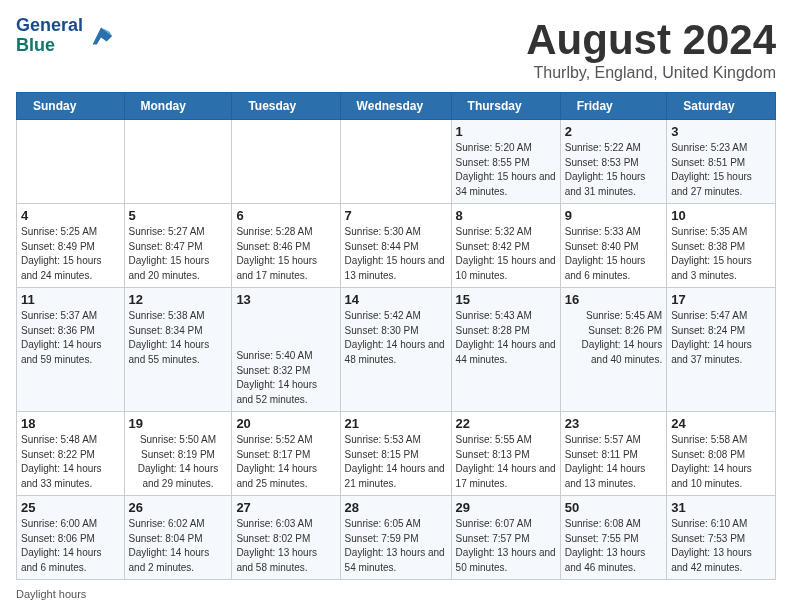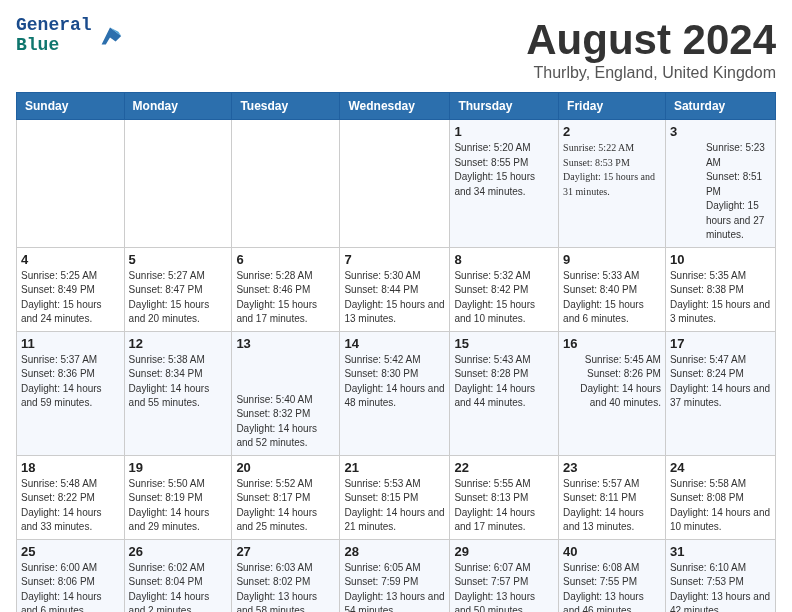--- a/index.html
+++ b/index.html
@@ -18,21 +18,20 @@
     }
     .logo {
       display: flex;
       align-items: center;
     }
     .logo-text {
       font-size: 18px;
       font-weight: bold;
       color: #1a4b8c;
       line-height: 1.1;
-      font-family: Liberation Mono, monospace;
     }
     .logo-text span {
       color: #0f766e;
     }
     .logo-icon {
       width: 28px;
       height: 28px;
       margin-left: 4px;
     }
     .title-block {
@@ -48,21 +47,21 @@
       color: #555;
     }
     table {
       width: 100%;
       border-collapse: collapse;
       font-size: 11px;
     }
     thead tr th {
       background-color: #2c6fad;
       color: #fff;
-      padding: 6px 8px;
+      padding: 6px 16px;
       text-align: left;
       font-size: 12px;
       border: 1px solid #2060a0;
     }
     tbody tr td {
       border: 1px solid #ccc;
       vertical-align: top;
       padding: 4px;
       height: 80px;
       width: 113px;
@@ -127,27 +126,27 @@
         <td class="empty-cell"></td>
         <td class="empty-cell"></td>
         <td>
           <span class="day-number">1</span>
           <div class="day-info" style="white-space: pre-line;">Sunrise: 5:20 AM
 Sunset: 8:55 PM
 Daylight: 15 hours and 34 minutes.</div>
         </td>
         <td>
           <span class="day-number">2</span>
-          <div class="day-info" style="white-space: pre-line; font-family: Liberation Serif, serif;">Sunrise: 5:22 AM
+          <div class="day-info" style="white-space: pre-line;">Sunrise: 5:22 AM
 Sunset: 8:53 PM
 Daylight: 15 hours and 31 minutes.</div>
         </td>
         <td>
           <span class="day-number">3</span>
-          <div class="day-info" style="white-space: pre-line; margin-left: 36px;">Sunrise: 5:23 AM
+          <div class="day-info" style="white-space: pre-line;">Sunrise: 5:23 AM
 Sunset: 8:51 PM
 Daylight: 15 hours and 27 minutes.</div>
         </td>
       </tr>
       <tr>
         <td>
           <span class="day-number">4</span>
           <div class="day-info" style="white-space: pre-line;">Sunrise: 5:25 AM
 Sunset: 8:49 PM
 Daylight: 15 hours and 24 minutes.</div>
@@ -235,21 +234,21 @@
       </tr>
       <tr>
         <td>
           <span class="day-number">18</span>
           <div class="day-info" style="white-space: pre-line;">Sunrise: 5:48 AM
 Sunset: 8:22 PM
 Daylight: 14 hours and 33 minutes.</div>
         </td>
         <td>
           <span class="day-number">19</span>
-          <div class="day-info" style="white-space: pre-line;">Sunrise: 5:50 AM
+          <div class="day-info" style="white-space: pre-line; text-align: center;">Sunrise: 5:50 AM
 Sunset: 8:19 PM
 Daylight: 14 hours and 29 minutes.</div>
         </td>
         <td>
           <span class="day-number">20</span>
           <div class="day-info" style="white-space: pre-line;">Sunrise: 5:52 AM
 Sunset: 8:17 PM
 Daylight: 14 hours and 25 minutes.</div>
         </td>
         <td>
@@ -302,21 +301,21 @@
 Sunset: 7:59 PM
 Daylight: 13 hours and 54 minutes.</div>
         </td>
         <td>
           <span class="day-number">29</span>
           <div class="day-info" style="white-space: pre-line;">Sunrise: 6:07 AM
 Sunset: 7:57 PM
 Daylight: 13 hours and 50 minutes.</div>
         </td>
         <td>
-          <span class="day-number">40</span>
+          <span class="day-number">50</span>
           <div class="day-info" style="white-space: pre-line;">Sunrise: 6:08 AM
 Sunset: 7:55 PM
 Daylight: 13 hours and 46 minutes.</div>
         </td>
         <td>
           <span class="day-number">31</span>
           <div class="day-info" style="white-space: pre-line;">Sunrise: 6:10 AM
 Sunset: 7:53 PM
 Daylight: 13 hours and 42 minutes.</div>
         </td>

